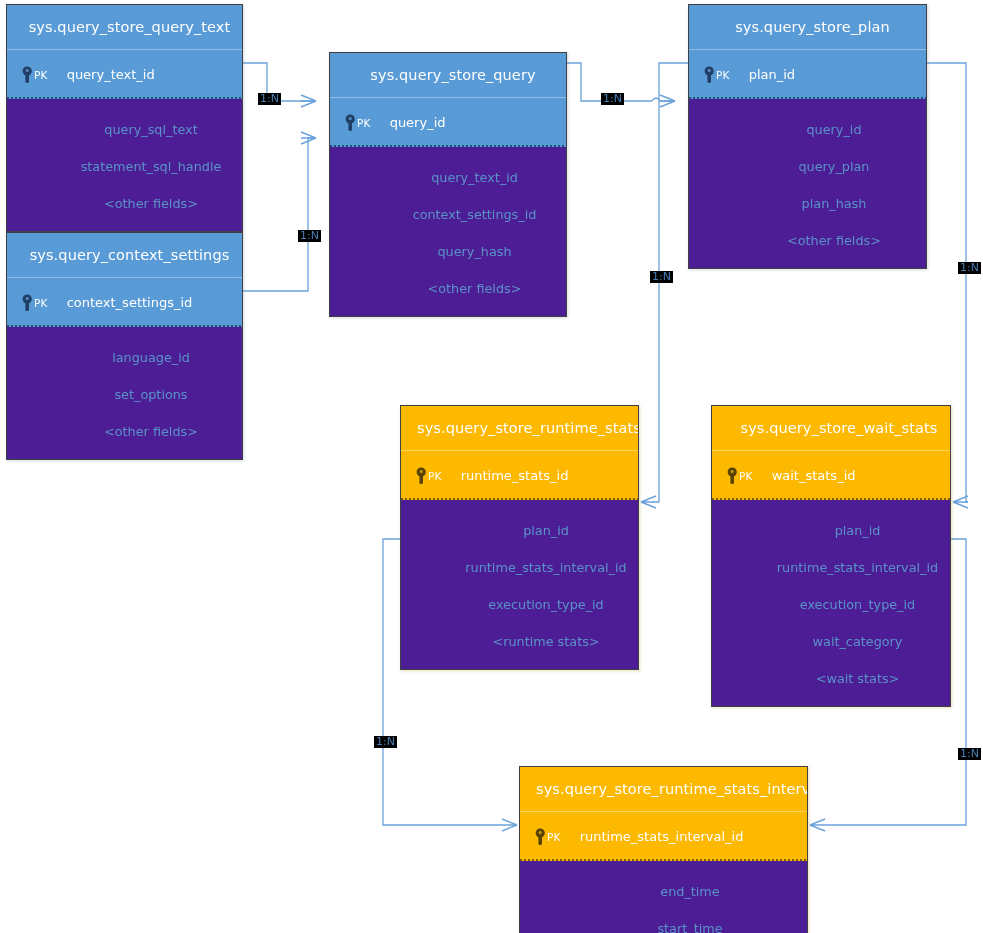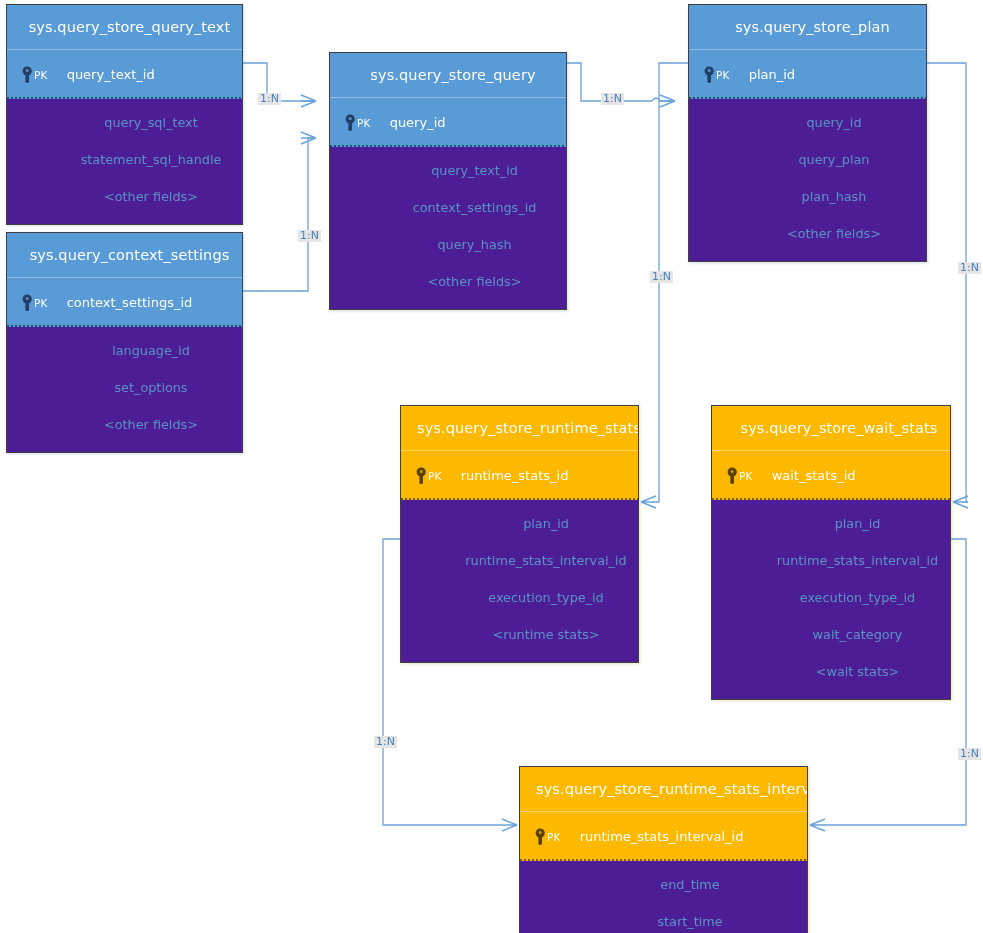--- a/index.html
+++ b/index.html
@@ -96,36 +96,36 @@
     font-size: 10.5px;
     margin-left: -3px;
     flex: 0 0 auto;
     letter-spacing: 0.2px;
   }
   .pk-name {
     margin-left: 19px;
     white-space: nowrap;
   }
   .attr-list {
-    padding-top: 5px;
+    padding-top: 12px;
     padding-bottom: 9px;
   }
   .attr-row {
     height: 37px;
     line-height: 37px;
     padding-left: 53px;
     font-size: 12.8px;
     color: #5a92c8;
     white-space: nowrap;
   }
   .card-label {
     position: absolute;
     font-size: 11px;
     color: #4a7fb5;
-    background: #e5e5e5;
+    background: #000000;
     padding: 0 2px;
     white-space: nowrap;
     line-height: 12px;
   }
 </style>
 </head>
 <body>
 
 <div id="canvas">
 

